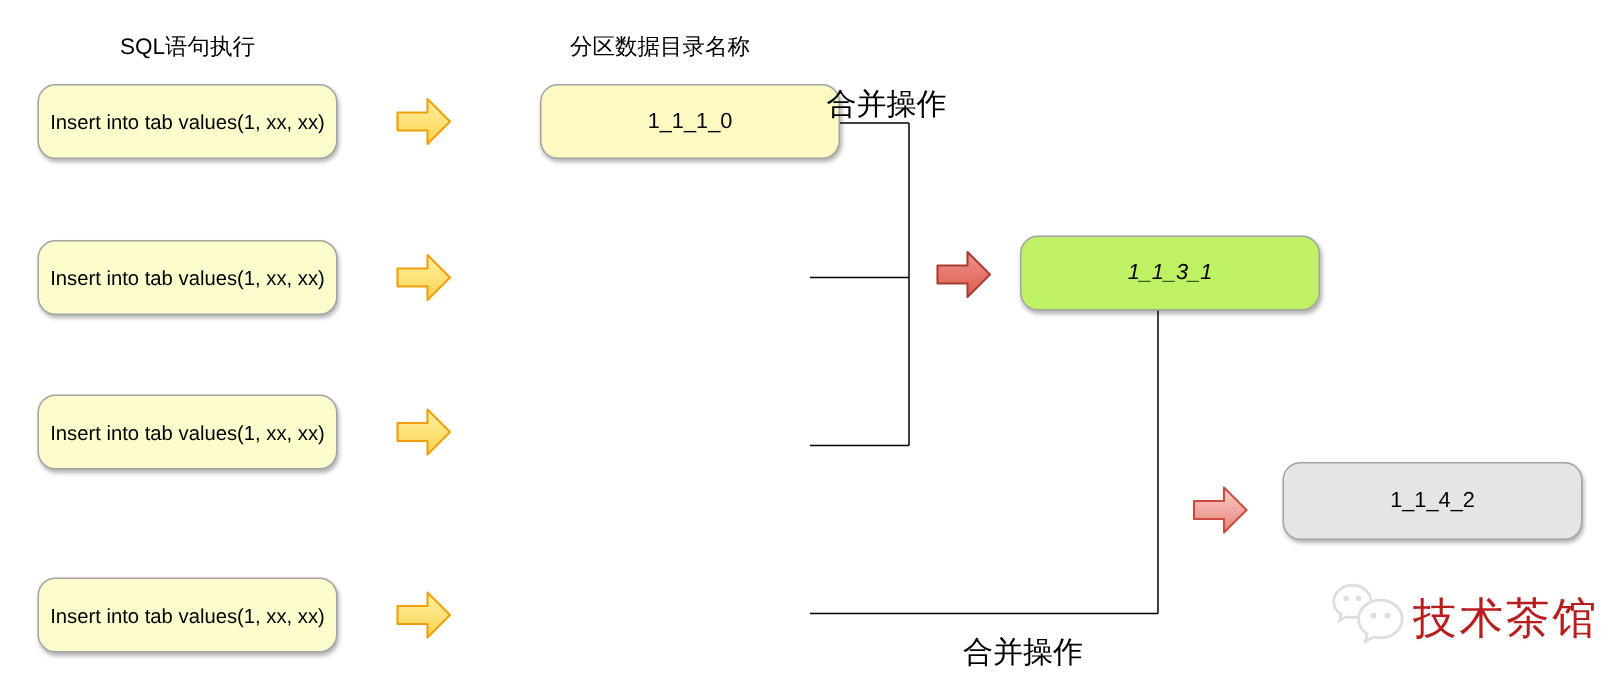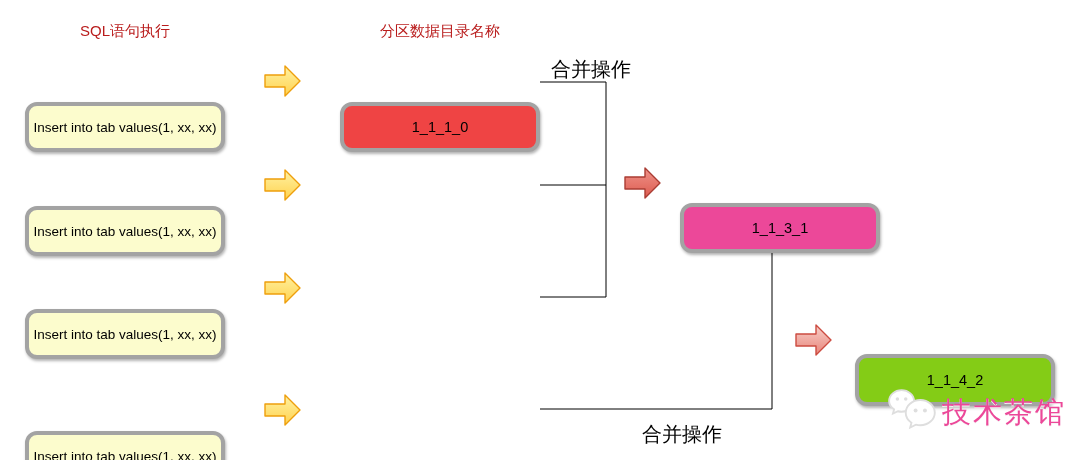--- a/index.html
+++ b/index.html
@@ -9,52 +9,51 @@
     height: 460px;
     background: #ffffff;
     font-family: "Liberation Sans", "DejaVu Sans", sans-serif;
     overflow: hidden;
   }
   .hdr {
     position: absolute;
     width: 200px;
     text-align: center;
     font-size: 15px;
-    color: #b91c1c;
+    color: #000000;
     top: 22px;
     white-space: nowrap;
   }
   .hdr-left   { left: 25px; }
   .hdr-middle { left: 340px; }
 
   .box {
     position: absolute;
     width: 200px;
     height: 50px;
     box-sizing: border-box;
-    border: 4px solid #a3a3a3;
+    border: 1px solid #a3a3a3;
     border-radius: 12px;
     display: flex;
     align-items: center;
     justify-content: center;
     font-size: 14.5px;
     color: #000;
     white-space: nowrap;
     box-shadow: 1px 2px 3px rgba(0,0,0,0.30);
-    margin-top: 46px;
   }
   .sql-box  { left: 25px;  background: #fcfccd; font-size: 13.5px; }
-  .part-box { left: 340px; background: #ef4444; text-align: right; }
+  .part-box { left: 360px; background: #fef9c3; text-align: right; }
   .r1 { top: 56px; }
   .r2 { top: 160px; }
   .r3 { top: 263px; }
   .r4 { top: 385px; }
 
-  .merge1-box { left: 680px; top: 157px; background: #ec4899; }
-  .merge2-box { left: 855px; top: 308px; height: 52px; background: #84cc16; }
+  .merge1-box { left: 680px; top: 157px; background: #bef264; font-style: italic; }
+  .merge2-box { left: 855px; top: 308px; height: 52px; background: #e5e5e5; }
 
   .arrow {
     position: absolute;
     width: 40px;
     height: 40px;
     left: 262px;
   }
   .a1 { top: 61px; }
   .a2 { top: 165px; }
   .a3 { top: 268px; }
@@ -82,21 +81,21 @@
 
   .watermark {
     position: absolute;
     left: 886px; top: 386px;
     display: flex;
     align-items: center;
   }
   .watermark-icon { width: 54px; height: 54px; }
   .watermark-text {
     font-size: 29px;
-    color: #ec4899;
+    color: #b91c1c;
     letter-spacing: 2px;
     margin-left: 2px;
     white-space: nowrap;
     text-shadow: 0 1px 0 #f7f7f7;
   }
 </style>
 </head>
 <body>
 
 <div class="canvas">

